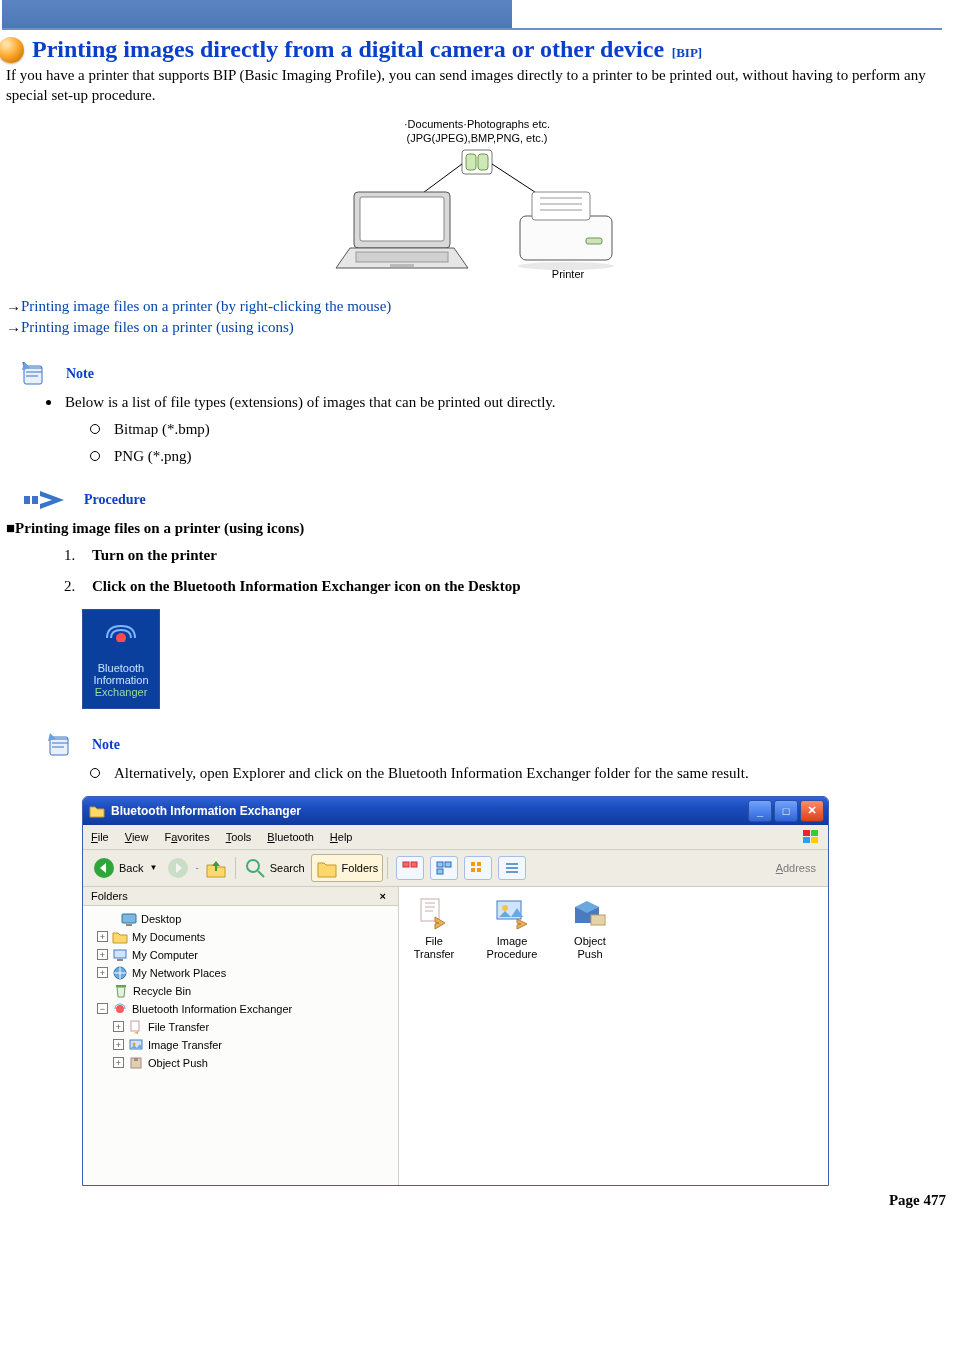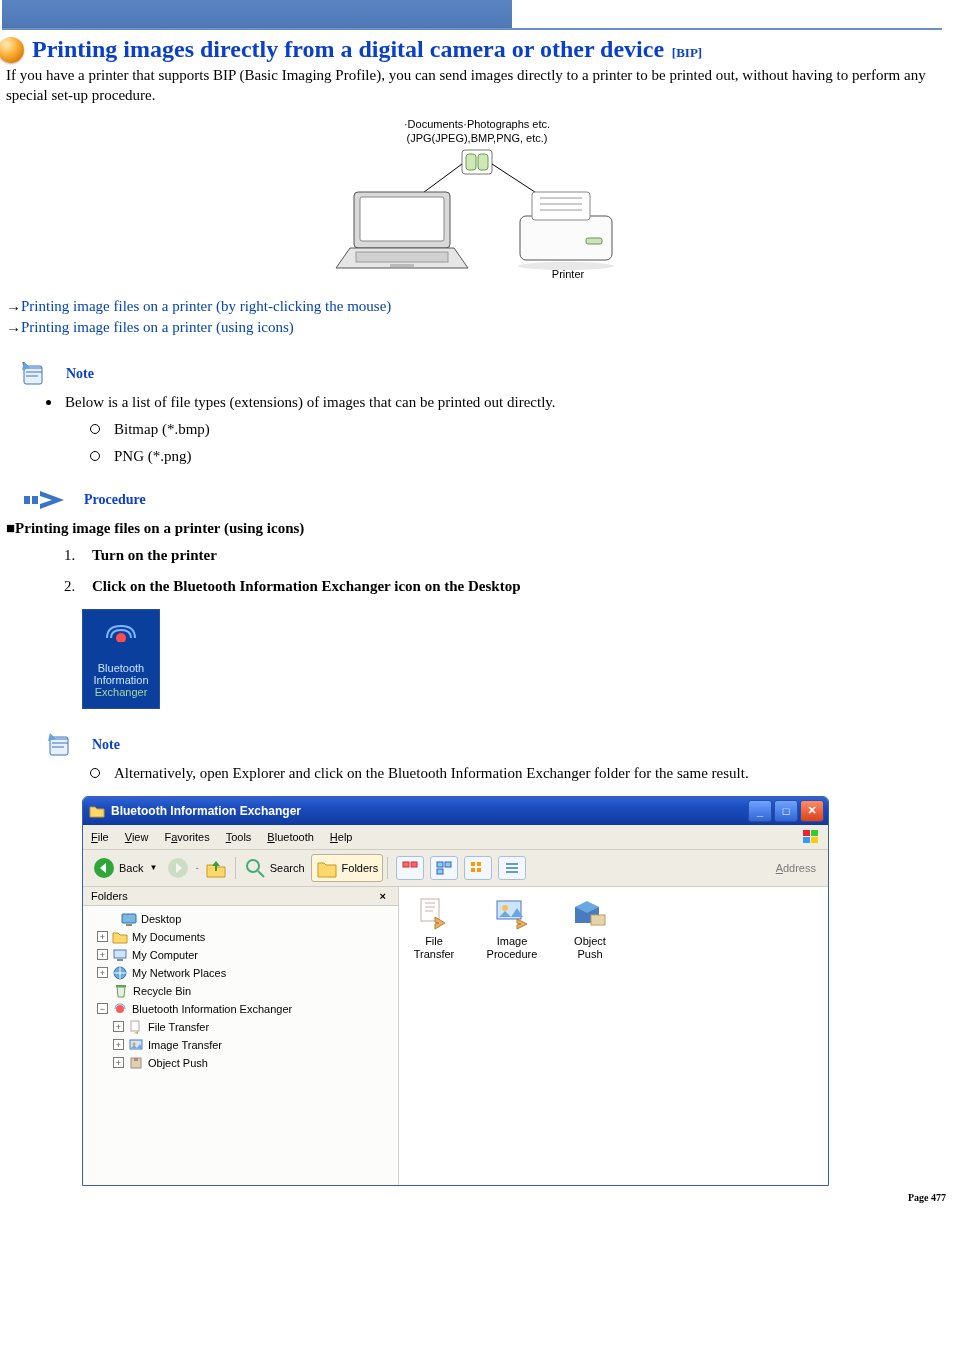--- a/index.html
+++ b/index.html
@@ -225,21 +225,21 @@
   .content-pane {
     flex:1;
     padding:10px 8px;
     display:flex;gap:24px;align-items:flex-start;
   }
   .bigicon { width:54px; text-align:center;}
   .bigicon .bi { width:38px;height:34px;margin:0 auto 4px auto;display:block;}
   .bigicon .lbl { font-size:11px; line-height:13px;}
   .pagenum {
     text-align:right;
-    font-size:10px;
+    font-size:15px;
     font-weight:bold;
     color:#000;
     margin: 6px 8px 0 0;
     font-family: "Times New Roman", serif;
   }
 </style>
 </head>
 <body>
 
 <div class="top-bar"></div>

